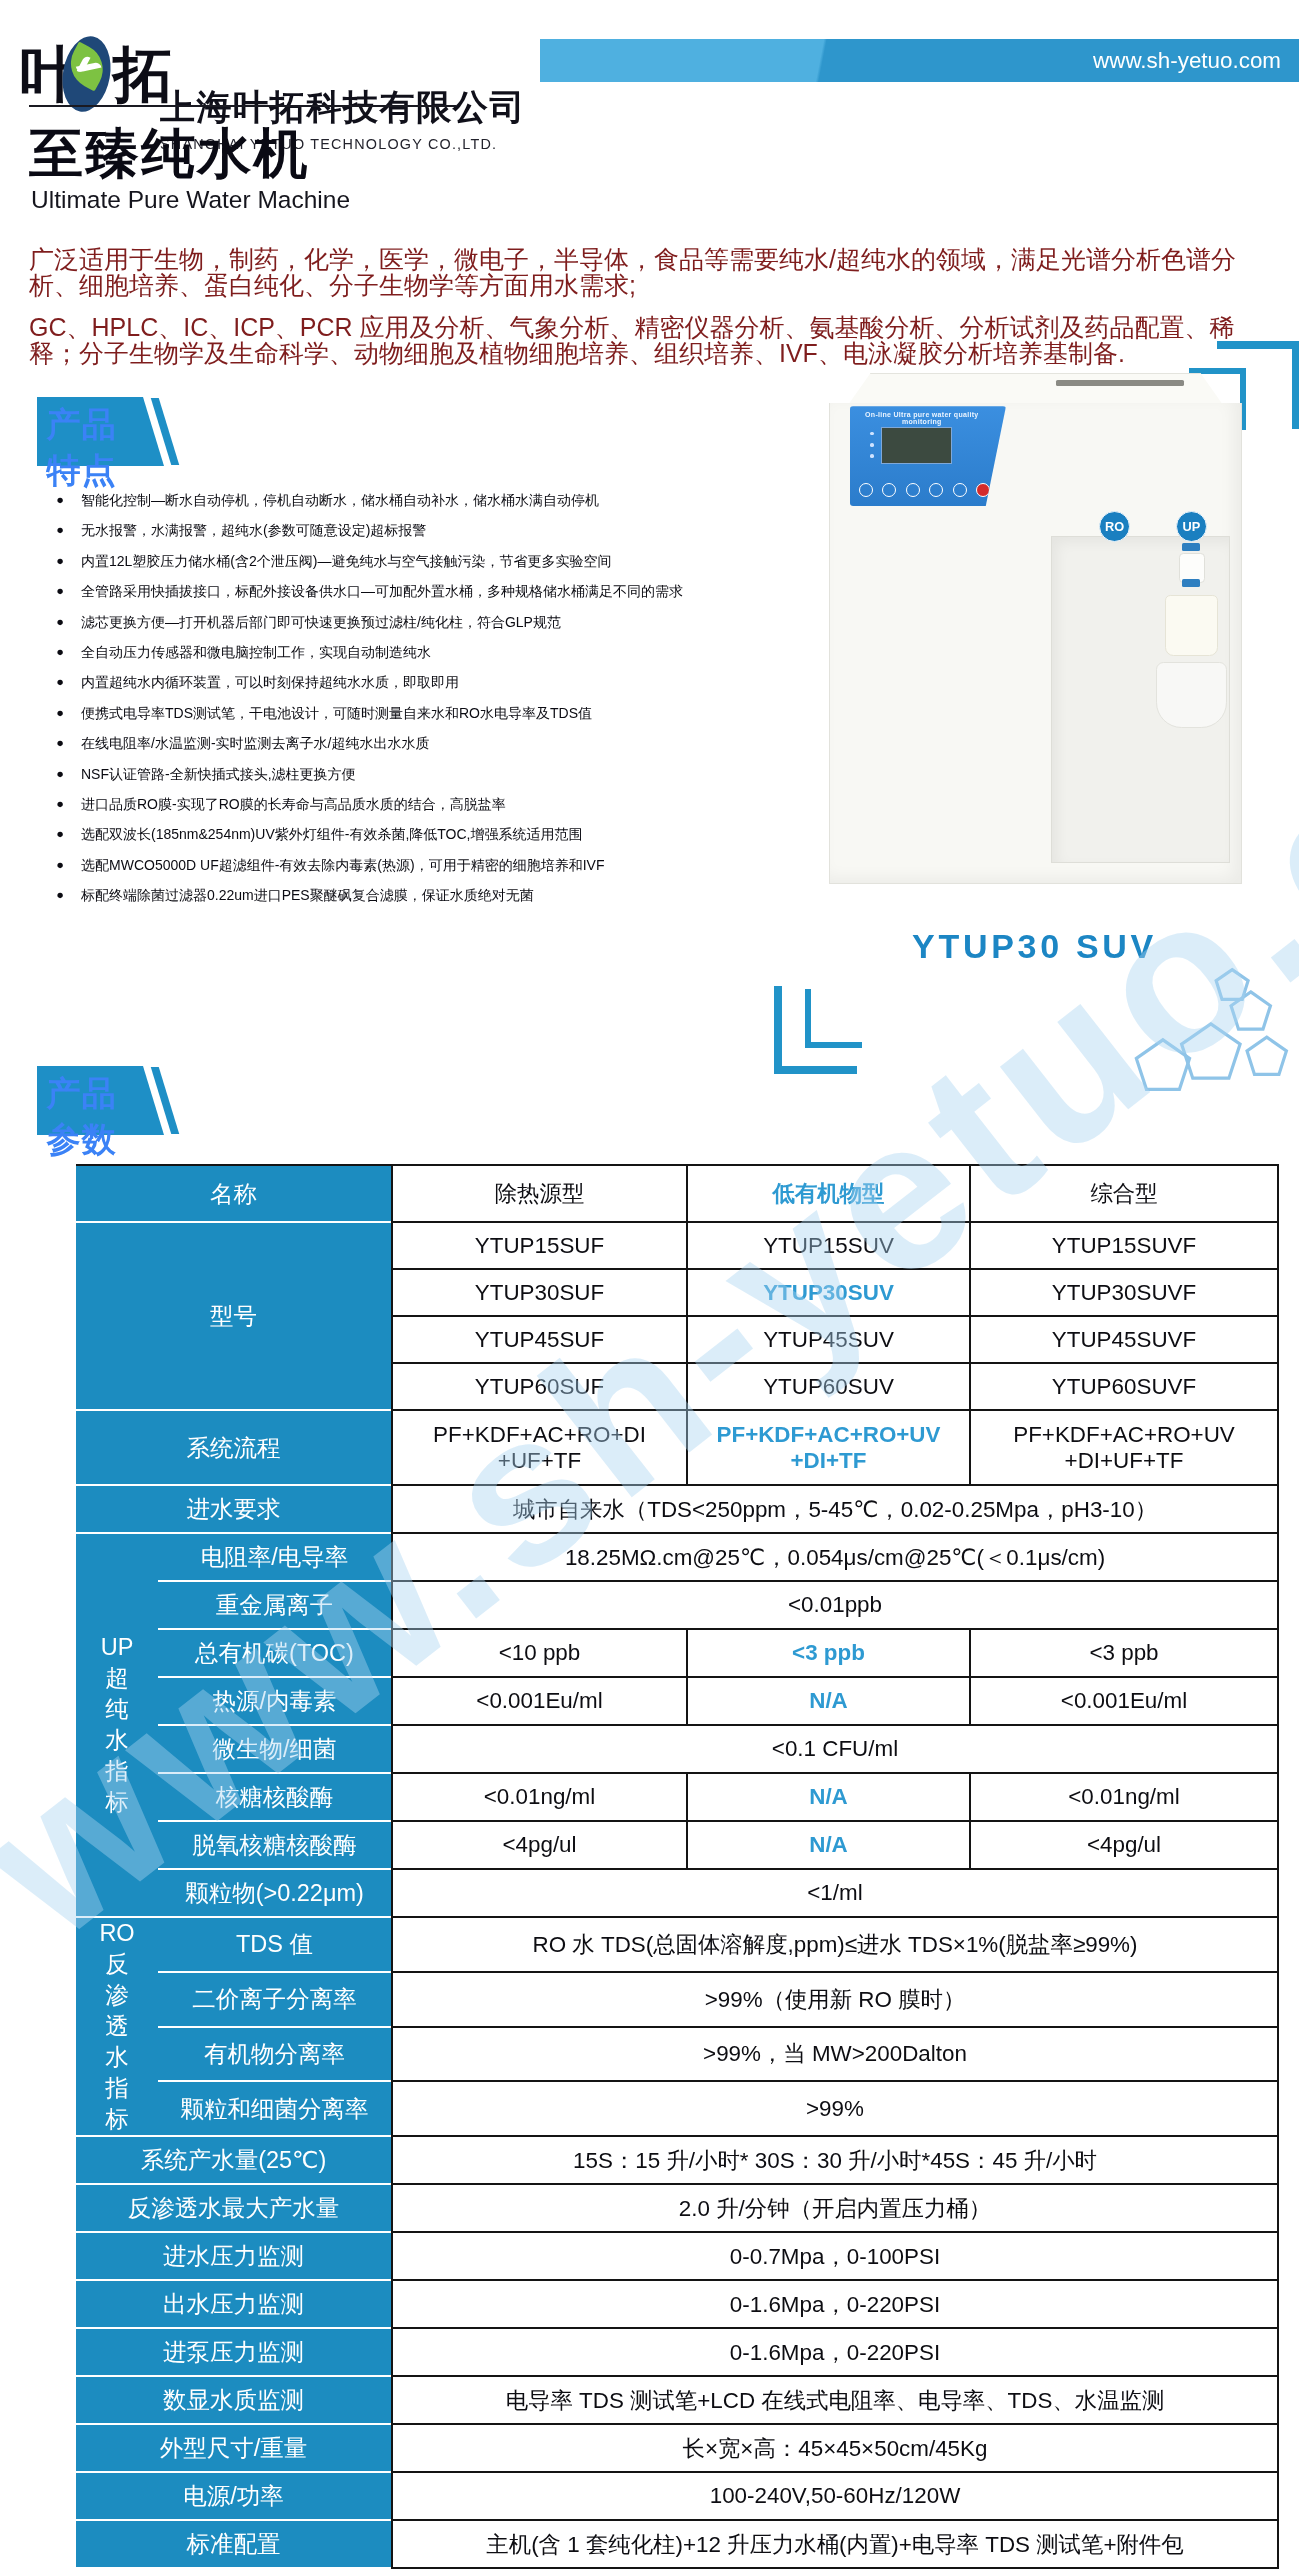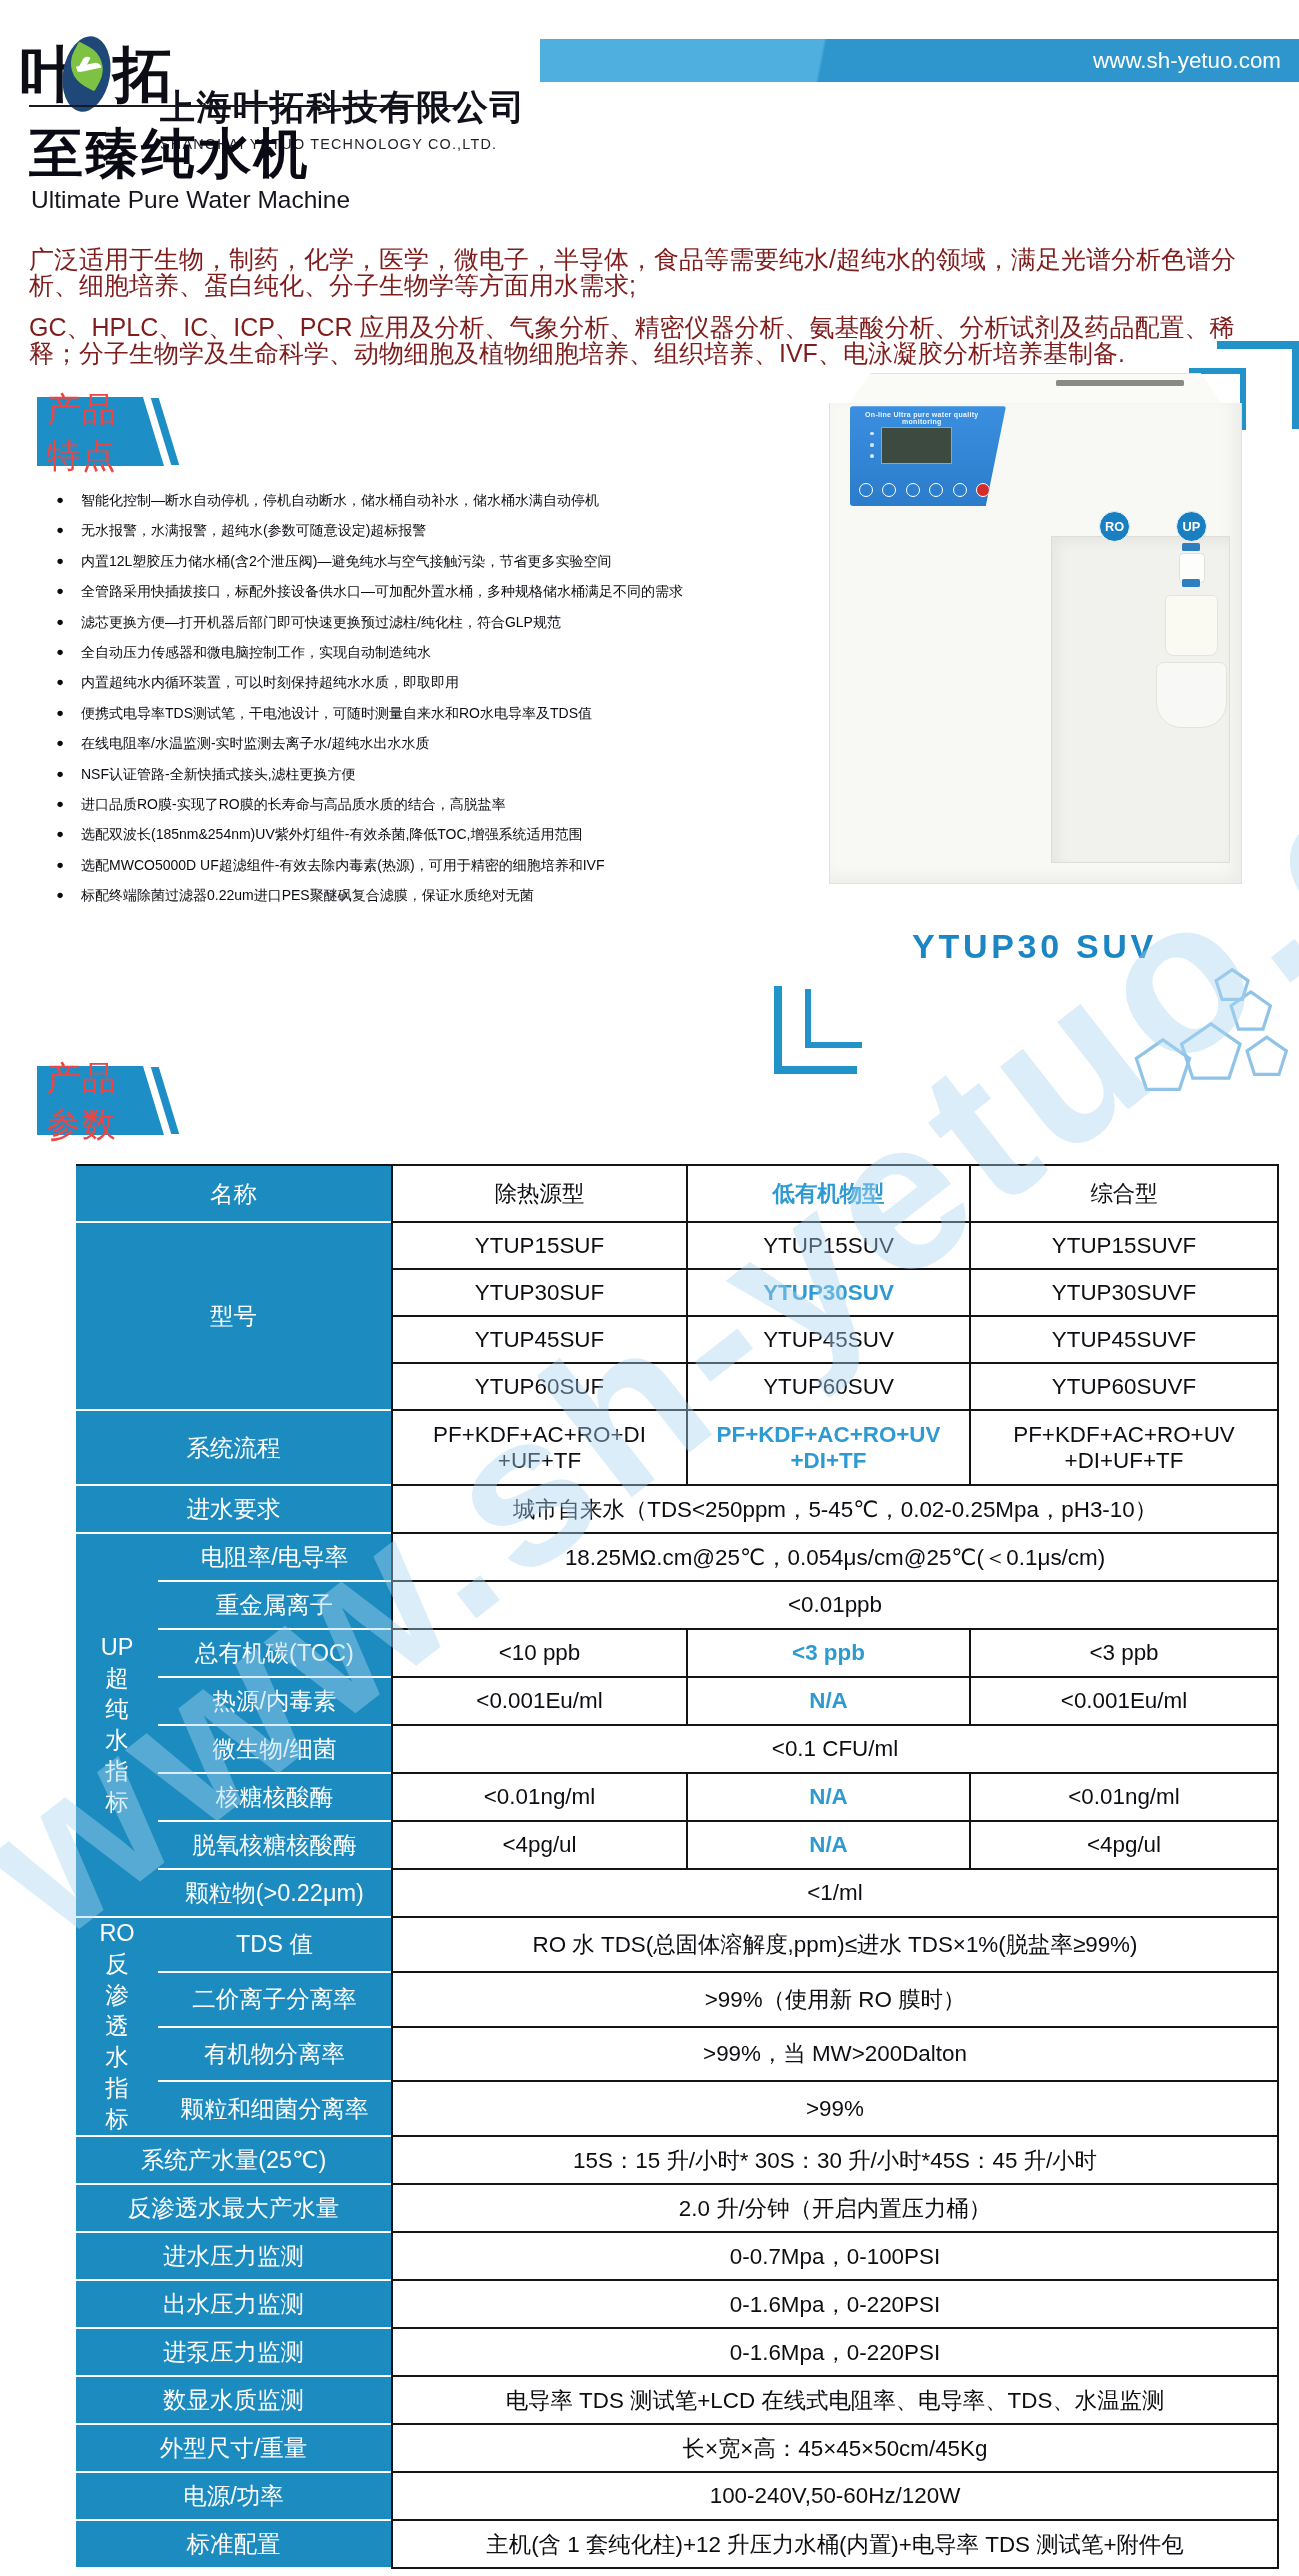--- a/index.html
+++ b/index.html
@@ -27,22 +27,22 @@
   .page-subtitle{font-size:24.5px;color:#15151d;}
 
   .intro p{margin:16px 0 0 0;font-size:25px;line-height:26px;color:#7f1d1d;}
 
   
   .badge{width:149px;height:69px;}
   .badge .main{position:absolute;left:0;top:0;width:138px;height:69px;background:#1E8FC6;
                clip-path:polygon(0 0,106px 0,127px 69px,0 69px);}
   .badge .stripe{position:absolute;left:124px;top:1.1px;width:7.5px;height:67px;background:#1E8FC6;
                transform:skewX(17deg);}
-  .badge .label{position:absolute;left:9.6px;top:1px;width:101px;height:69px;display:flex;align-items:center;
-               justify-content:center;color:#ef4444;font-size:34px;font-weight:400;letter-spacing:1.1px;}
+  .badge .label{position:absolute;left:9.6px;top:16px;width:101px;height:69px;display:flex;align-items:center;
+               justify-content:center;color:#3b82f6;font-size:34px;font-weight:700;letter-spacing:1.1px;}
 
   
   .features{list-style:none;margin:0;padding:0;width:731px;}
   .features li{position:relative;padding-left:28px;font-size:14px;line-height:24.5px;
                margin-bottom:5.9px;color:#0b0b12;}
   .features li::before{content:"●";position:absolute;left:3.2px;top:0;font-size:12.8px;color:#0b0b12;}
   .features li.wide{width:1227px;}
 
   
   .machine-top{left:848px;top:373px;width:373px;height:30px;background:#FAFAF6;

